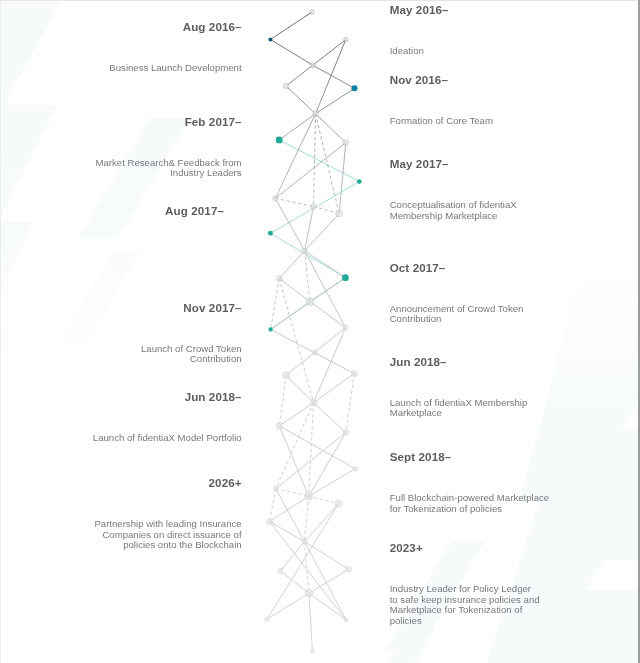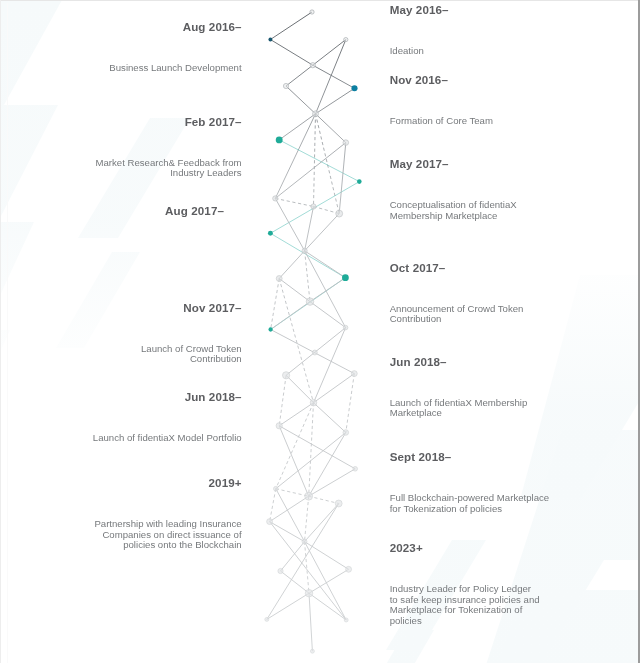--- a/index.html
+++ b/index.html
@@ -256,21 +256,21 @@
         </div>
       </div>
       <div class="ev right" style="left: 389.7px; top: 451px;">
         <div class="date">Sept 2018–</div>
         <div class="desc">
           <div>Full Blockchain-powered Marketplace</div>
           <div>for Tokenization of policies</div>
         </div>
       </div>
       <div class="ev left" style="right: 398.4px; top: 477px;">
-        <div class="date">2019+</div>
+        <div class="date">2026+</div>
         <div class="desc">
           <div>Partnership with leading Insurance</div>
           <div>Companies on direct issuance of</div>
           <div>policies onto the Blockchain</div>
         </div>
       </div>
       <div class="ev right" style="left: 389.7px; top: 542px;">
         <div class="date">2023+</div>
         <div class="desc">
           <div>Industry Leader for Policy Ledger</div>

